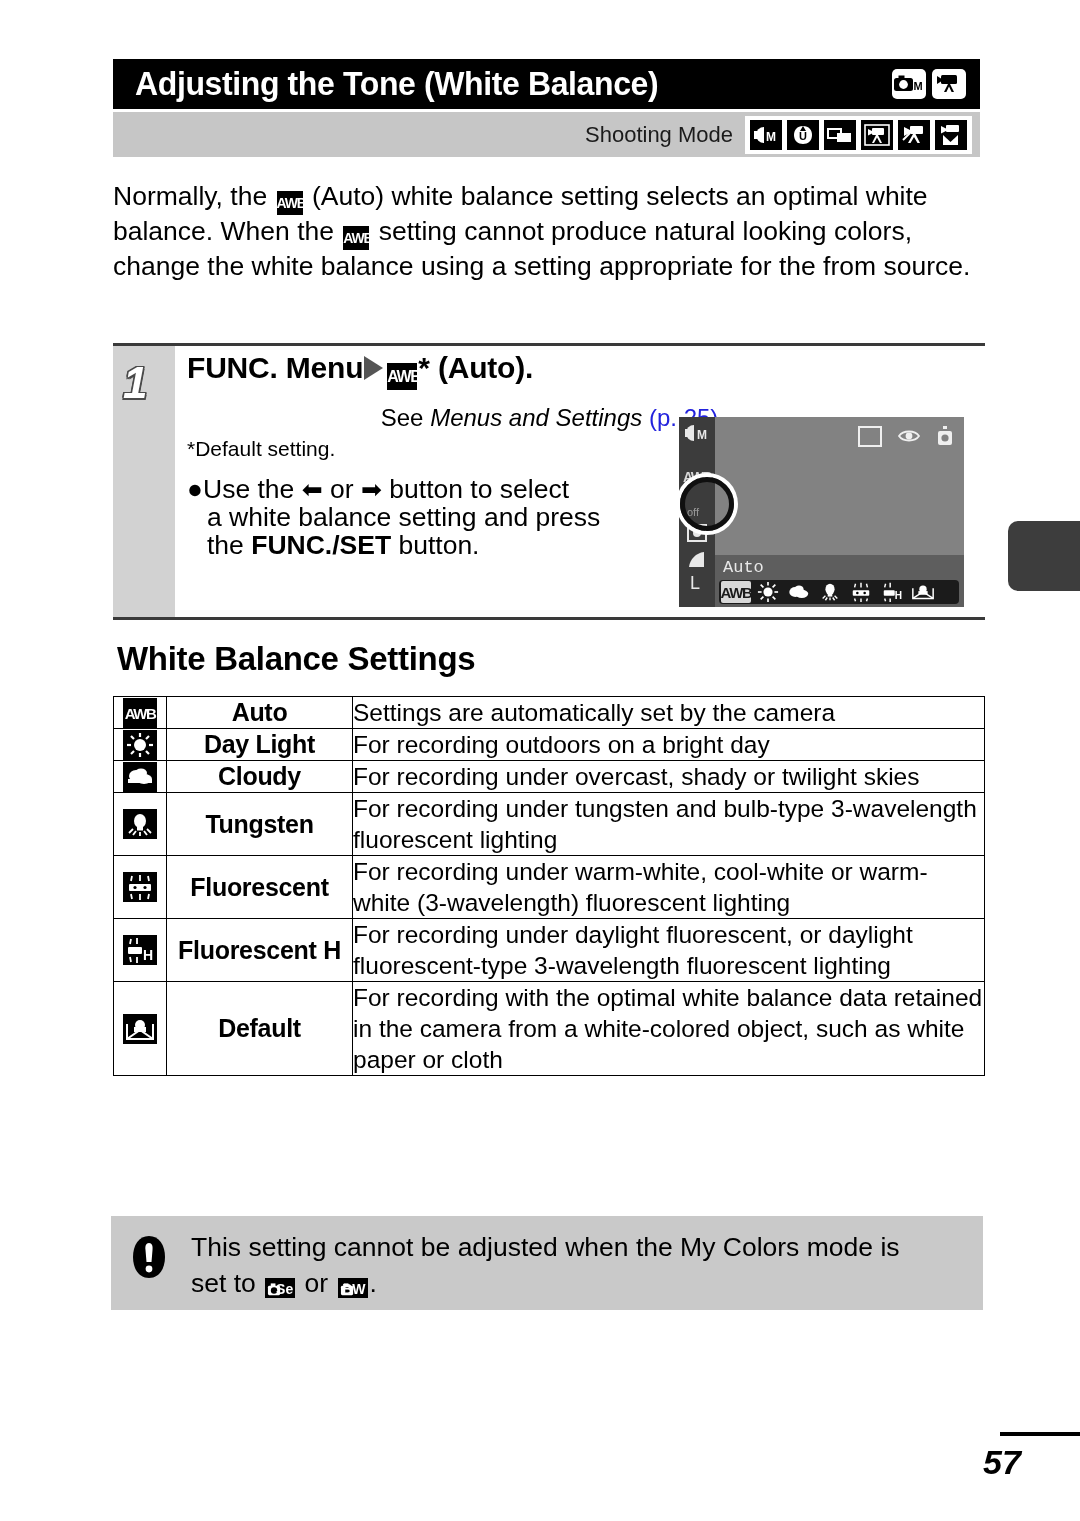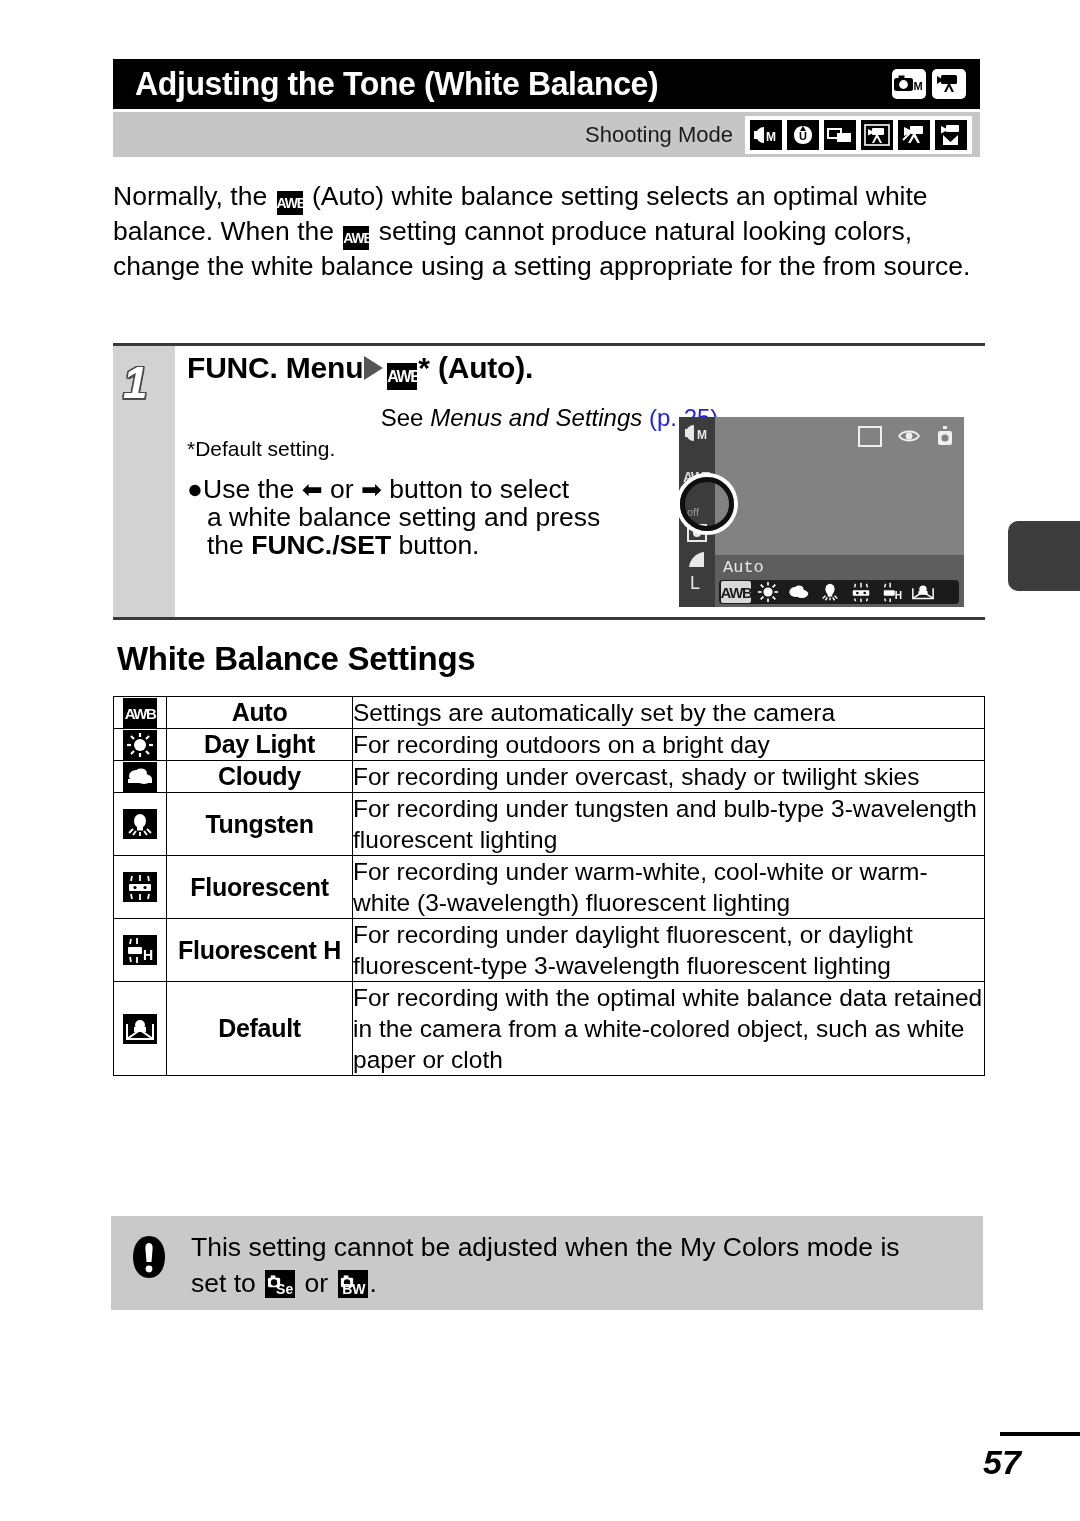--- a/index.html
+++ b/index.html
@@ -317,21 +317,21 @@
   }
   .note-text {
     position: absolute; left: 80px; top: 13px;
     width: 780px;
     font-size: 26.5px;
     line-height: 36px;
   }
   .mc-chip {
     display: inline-block;
     vertical-align: -6px;
-    width: 30px; height: 28px;
+    width: 30px; height: 20px;
     background: #000;
     position: relative;
     margin: 0 2px;
   }
   .mc-chip .lbl {
     position: absolute; right: 2px; bottom: 2px;
     color: #fff; font-size: 14px; font-weight: bold;
     line-height: 1;
   }
   .mc-chip .cam {

